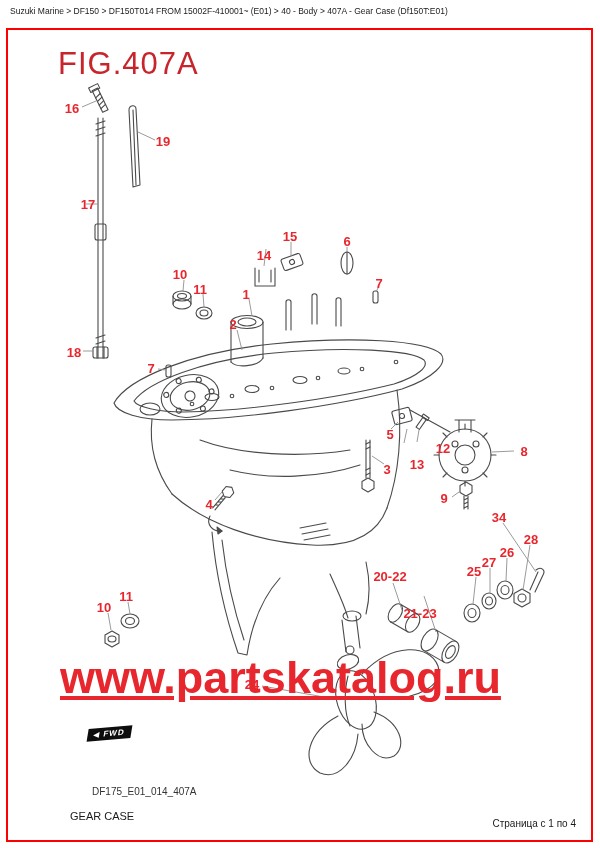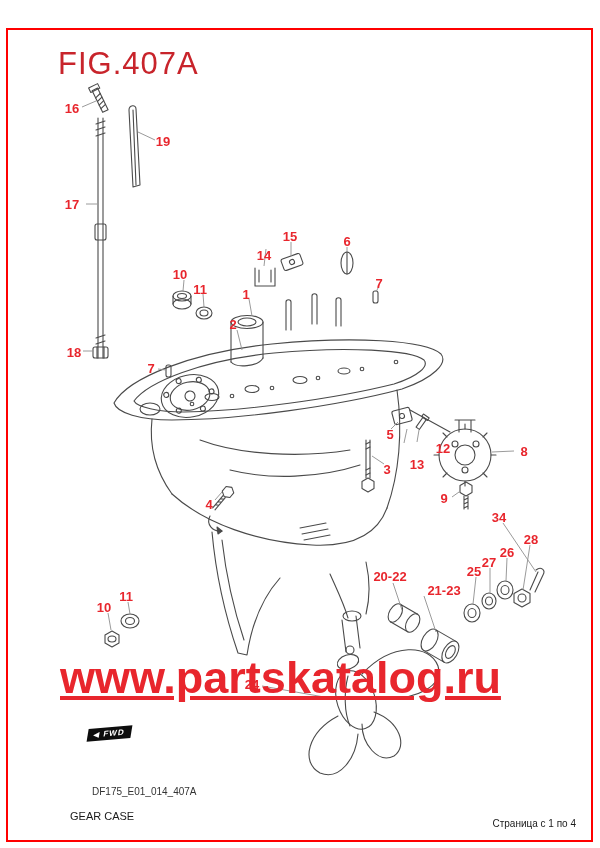--- a/index.html
+++ b/index.html
@@ -48,20 +48,21 @@
   .fwd .arr { font-size: 7px; }
   .drawing-code { position: absolute; left: 92px; top: 786px; font-size: 10px; color: #333333; }
   .caption { position: absolute; left: 70px; top: 810px; font-size: 11px; color: #1a1a1a; }
   .page-info { position: absolute; right: 24px; top: 818px; font-size: 10px; color: #1a1a1a; }
 </style>
 </head>
 <body style="--accent-red: #e8262d; --title-red: #c8242b; --border-red: #ff0000;">
 
 <div class="stage">
 
+  <div class="breadcrumb">Suzuki Marine &gt; DF150 &gt; DF150T014 FROM 15002F-410001~  (E01) &gt; 40 - Body &gt; 407A - Gear Case (Df150T:E01)</div>
 
   <div class="page-border"></div>
 
   <div class="fig-title">FIG.407A</div>
 
   <svg class="drawing" width="600" height="848" viewBox="0 0 600 848" xmlns="http://www.w3.org/2000/svg">
     <g stroke="#4a4a4a" stroke-width="1.1" fill="none" stroke-linecap="round" stroke-linejoin="round">
 
       <g>
         <path d="M98,118 L98,358 M103,118 L103,358"></path>
@@ -256,21 +257,21 @@
       M158,369 L166,370 M391,429 L398,422 M404,443 L407,429 M417,442 L419,430
       M514,451 L492,452 M384,464 L372,456 M452,497 L459,492 M215,500 L222,492
       M503,523 L536,572 M530,545 L523,590 M507,558 L506,581 M490,568 L490,593
       M476,577 L473,604 M393,583 L402,610 M424,596 L436,632 M128,602 L130,614
       M108,613 L111,630 M262,686 L324,697"></path>
   </svg>
 
   <div class="callout-layer">
       <div class="callout" style="left: 72px; top: 108px;">16</div>
       <div class="callout" style="left: 163px; top: 141px;">19</div>
-      <div class="callout" style="left: 72px; top: 204px;">17</div>
+      <div class="callout" style="left: 88px; top: 204px;">17</div>
       <div class="callout" style="left: 74px; top: 352px;">18</div>
       <div class="callout" style="left: 180px; top: 274px;">10</div>
       <div class="callout" style="left: 200px; top: 289px;">11</div>
       <div class="callout" style="left: 264px; top: 243px; margin-top: 12px;">14</div>
       <div class="callout" style="left: 290px; top: 236px;">15</div>
       <div class="callout" style="left: 347px; top: 241px;">6</div>
       <div class="callout" style="left: 379px; top: 283px;">7</div>
       <div class="callout" style="left: 246px; top: 294px;">1</div>
       <div class="callout" style="left: 233px; top: 324px;">2</div>
       <div class="callout" style="left: 151px; top: 368px;">7</div>
@@ -280,21 +281,21 @@
       <div class="callout" style="left: 524px; top: 451px;">8</div>
       <div class="callout" style="left: 387px; top: 469px;">3</div>
       <div class="callout" style="left: 444px; top: 498px;">9</div>
       <div class="callout" style="left: 209px; top: 504px;">4</div>
       <div class="callout" style="left: 499px; top: 517px;">34</div>
       <div class="callout" style="left: 531px; top: 539px;">28</div>
       <div class="callout" style="left: 507px; top: 552px;">26</div>
       <div class="callout" style="left: 489px; top: 562px;">27</div>
       <div class="callout" style="left: 474px; top: 571px;">25</div>
       <div class="callout" style="left: 390px; top: 576px;">20-22</div>
-      <div class="callout" style="left: 420px; top: 590px; margin-left: 24px;">21-23</div>
+      <div class="callout" style="left: 420px; top: 613px;">21-23</div>
       <div class="callout" style="left: 126px; top: 596px;">11</div>
       <div class="callout" style="left: 104px; top: 607px;">10</div>
       <div class="callout" style="left: 252px; top: 684px;">24</div>
     </div>
 
   <div class="watermark">www.partskatalog.ru</div>
 
   <div class="fwd">
     <span class="arr">◀</span>
     <span>FWD</span>

